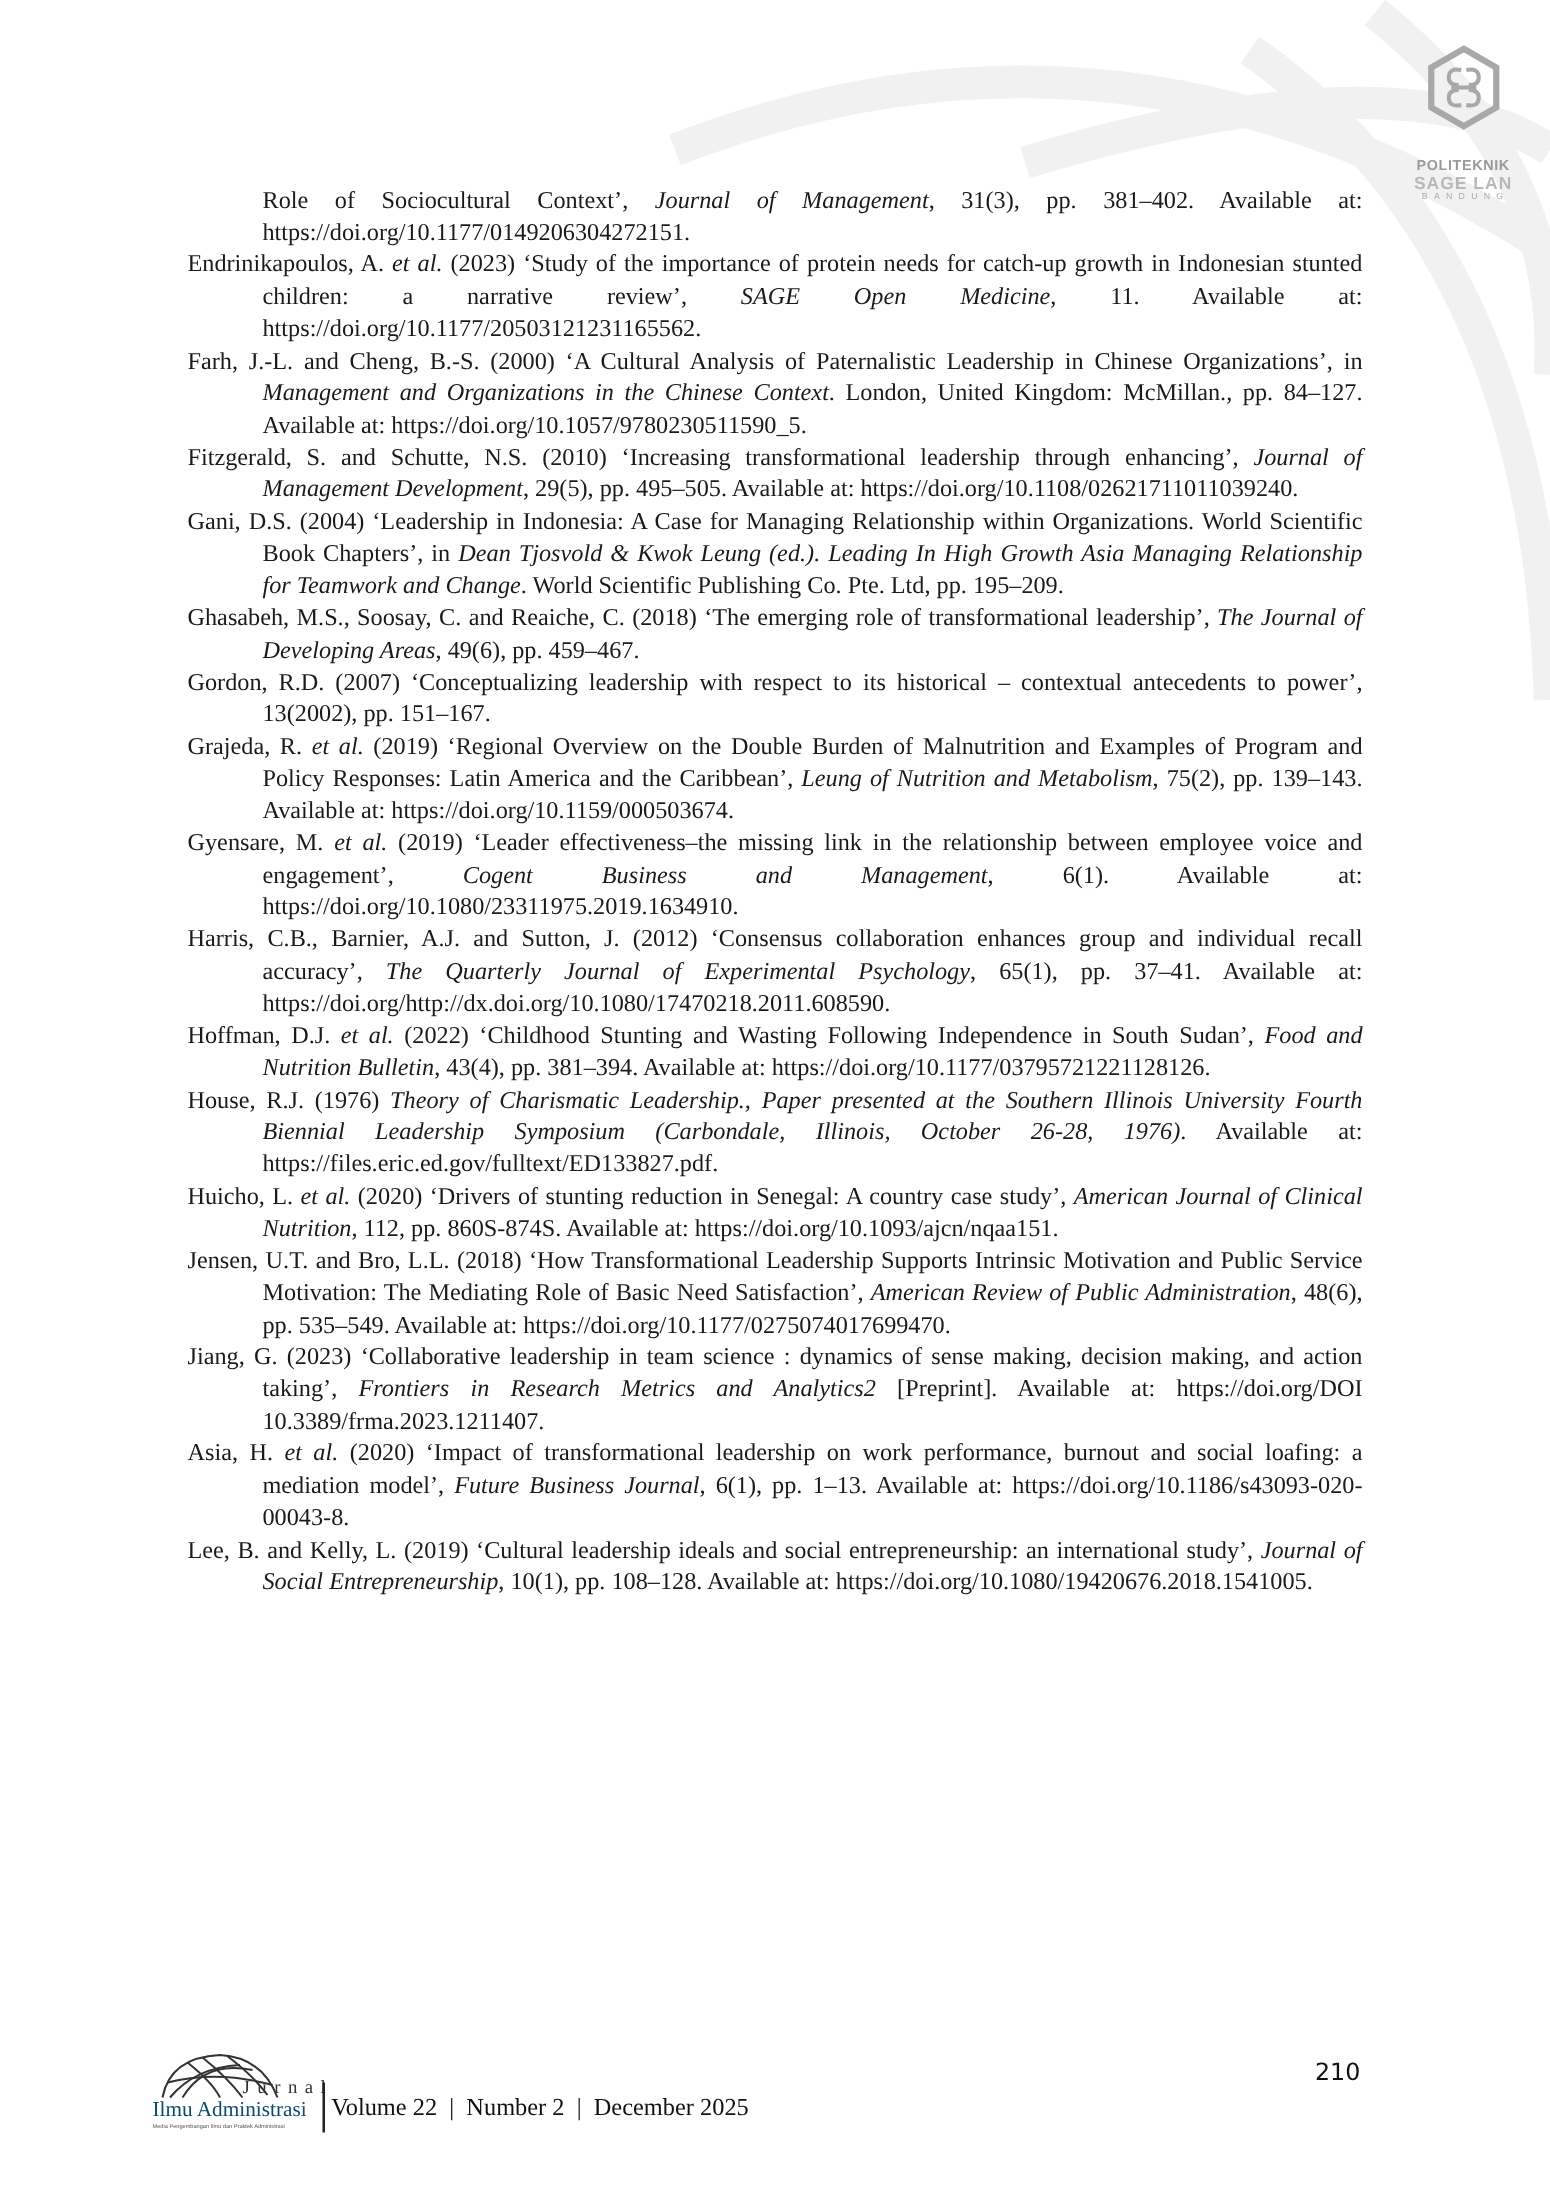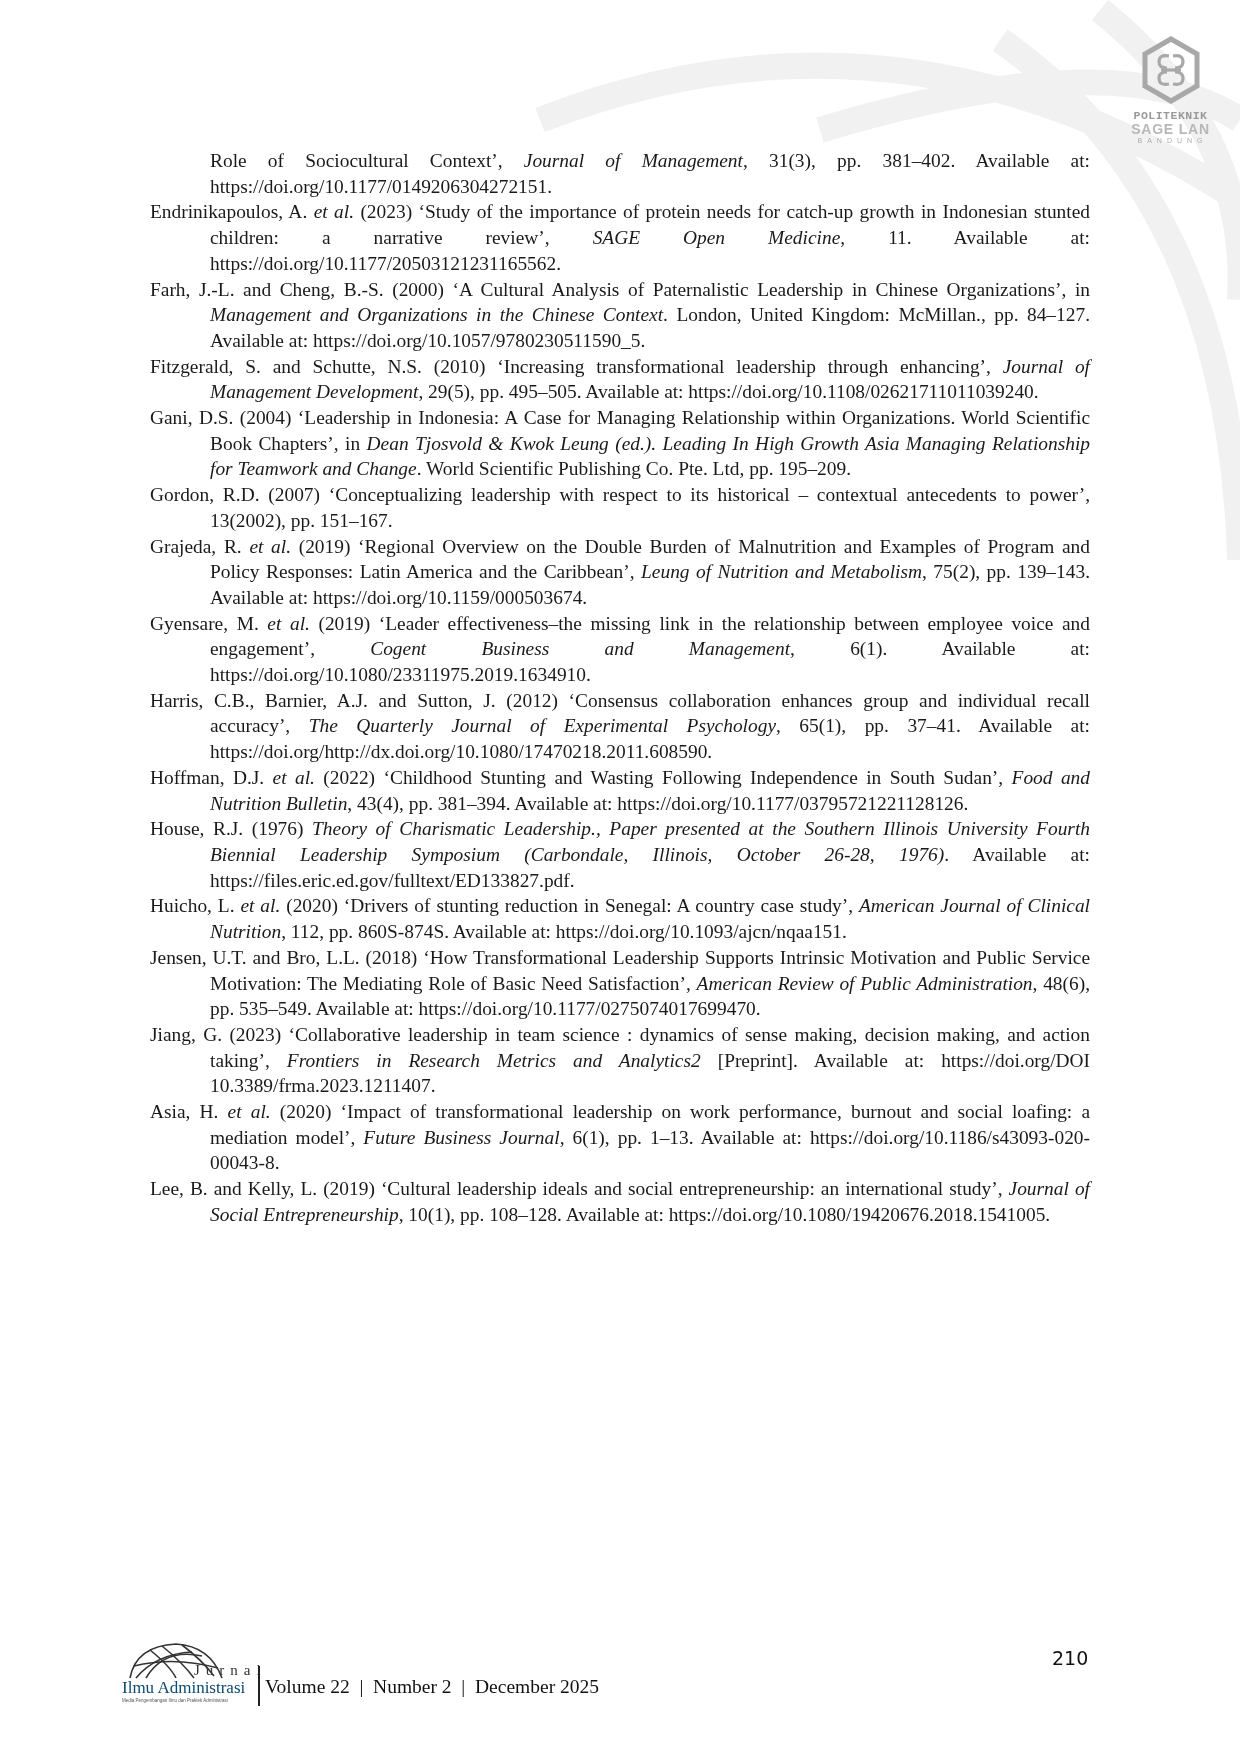--- a/index.html
+++ b/index.html
@@ -3,21 +3,21 @@
 <meta charset="utf-8">
 <style>
   html, body { margin: 0; padding: 0; }
   body {
     width: 1240px; height: 1754px; background: #ffffff; position: relative; overflow: hidden;
     font-family: "Liberation Serif", "DejaVu Serif", serif; color: #1a1a1a;
   }
   .watermark { position: absolute; left: 0; top: 0; width: 1240px; height: 1754px; pointer-events: none; }
   .logo-top { position: absolute; left: 1108px; top: 36px; width: 125px; text-align: center; }
   .logo-top .hex { width: 60px; height: 68px; margin: 0 auto; }
-  .logo-top .l1 { font-family: Liberation Mono, monospace; font-weight: bold; font-size: 11.5px; color: #9a9a9a; letter-spacing: 0.5px; margin-top: 2px; line-height: 12px; }
+  .logo-top .l1 { font-family: Liberation Sans, sans-serif; font-weight: bold; font-size: 11.5px; color: #9a9a9a; letter-spacing: 0.5px; margin-top: 18px; line-height: 12px; }
   .logo-top .l2 { font-family: "Liberation Sans", sans-serif; font-weight: bold; font-size: 14px; color: #b8b8b8; letter-spacing: 0.8px; line-height: 14px; }
   .logo-top .l3 { font-family: "Liberation Sans", sans-serif; font-size: 7px; color: #aaaaaa; letter-spacing: 5px; line-height: 10px; padding-left: 4px; }
 
   .refs { position: absolute; left: 150px; top: 148px; width: 940px; }
   .ref {
     font-size: 19.4px; line-height: 25.7px; text-align: justify;
     padding-left: 60px; text-indent: -60px; margin: 0;
   }
   .ref i { font-style: italic; margin-top: 43px; }
   .first-frag { padding-left: 60px; text-indent: 0; }
@@ -56,20 +56,21 @@
   <div class="l2">SAGE LAN</div>
   <div class="l3">BANDUNG</div>
 </div>
 
 <div class="refs" id="refs">
     <p class="ref first-frag"><span>Role of Sociocultural Context’, </span><i>Journal of Management</i><span>, 31(3), pp. 381–402. Available at: https://doi.org/10.1177/0149206304272151.</span></p>
     <p class="ref"><span>Endrinikapoulos, A. </span><i>et al.</i><span> (2023) ‘Study of the importance of protein needs for catch-up growth in Indonesian stunted children: a narrative review’, </span><i>SAGE Open Medicine</i><span>, 11. Available at: https://doi.org/10.1177/20503121231165562.</span></p>
     <p class="ref"><span>Farh, J.-L. and Cheng, B.-S. (2000) ‘A Cultural Analysis of Paternalistic Leadership in Chinese Organizations’, in </span><i>Management and Organizations in the Chinese Context</i><span>. London, United Kingdom: McMillan., pp. 84–127. Available at: https://doi.org/10.1057/9780230511590_5.</span></p>
     <p class="ref"><span>Fitzgerald, S. and Schutte, N.S. (2010) ‘Increasing transformational leadership through enhancing’, </span><i>Journal of Management Development</i><span>, 29(5), pp. 495–505. Available at: https://doi.org/10.1108/02621711011039240.</span></p>
     <p class="ref"><span>Gani, D.S. (2004) ‘Leadership in Indonesia: A Case for Managing Relationship within Organizations. World Scientific Book Chapters’, in </span><i>Dean Tjosvold &amp; Kwok Leung (ed.). Leading In High Growth Asia Managing Relationship for Teamwork and Change</i><span>. World Scientific Publishing Co. Pte. Ltd, pp. 195–209.</span></p>
+    <p class="ref"><span>Ghasabeh, M.S., Soosay, C. and Reaiche, C. (2018) ‘The emerging role of transformational leadership’, </span><i>The Journal of Developing Areas</i><span>, 49(6), pp. 459–467.</span></p>
     <p class="ref"><span>Gordon, R.D. (2007) ‘Conceptualizing leadership with respect to its historical – contextual antecedents to power’, 13(2002), pp. 151–167.</span></p>
     <p class="ref"><span>Grajeda, R. </span><i>et al.</i><span> (2019) ‘Regional Overview on the Double Burden of Malnutrition and Examples of Program and Policy Responses: Latin America and the Caribbean’, </span><i>Leung of Nutrition and Metabolism</i><span>, 75(2), pp. 139–143. Available at: https://doi.org/10.1159/000503674.</span></p>
     <p class="ref"><span>Gyensare, M. </span><i>et al.</i><span> (2019) ‘Leader effectiveness–the missing link in the relationship between employee voice and engagement’, </span><i>Cogent Business and Management</i><span>, 6(1). Available at: https://doi.org/10.1080/23311975.2019.1634910.</span></p>
     <p class="ref"><span>Harris, C.B., Barnier, A.J. and Sutton, J. (2012) ‘Consensus collaboration enhances group and individual recall accuracy’, </span><i>The Quarterly Journal of Experimental Psychology</i><span>, 65(1), pp. 37–41. Available at: https://doi.org/http://dx.doi.org/10.1080/17470218.2011.608590.</span></p>
     <p class="ref"><span>Hoffman, D.J. </span><i>et al.</i><span> (2022) ‘Childhood Stunting and Wasting Following Independence in South Sudan’, </span><i>Food and Nutrition Bulletin</i><span>, 43(4), pp. 381–394. Available at: https://doi.org/10.1177/03795721221128126.</span></p>
     <p class="ref"><span>House, R.J. (1976) </span><i>Theory of Charismatic Leadership., Paper presented at the Southern Illinois University Fourth Biennial Leadership Symposium (Carbondale, Illinois, October 26-28, 1976)</i><span>. Available at: https://files.eric.ed.gov/fulltext/ED133827.pdf.</span></p>
     <p class="ref"><span>Huicho, L. </span><i>et al.</i><span> (2020) ‘Drivers of stunting reduction in Senegal: A country case study’, </span><i>American Journal of Clinical Nutrition</i><span>, 112, pp. 860S-874S. Available at: https://doi.org/10.1093/ajcn/nqaa151.</span></p>
     <p class="ref"><span>Jensen, U.T. and Bro, L.L. (2018) ‘How Transformational Leadership Supports Intrinsic Motivation and Public Service Motivation: The Mediating Role of Basic Need Satisfaction’, </span><i>American Review of Public Administration</i><span>, 48(6), pp. 535–549. Available at: https://doi.org/10.1177/0275074017699470.</span></p>
     <p class="ref"><span>Jiang, G. (2023) ‘Collaborative leadership in team science : dynamics of sense making, decision making, and action taking’, </span><i>Frontiers in Research Metrics and Analytics2</i><span> [Preprint]. Available at: https://doi.org/DOI 10.3389/frma.2023.1211407.</span></p>
     <p class="ref"><span>Asia, H. </span><i>et al.</i><span> (2020) ‘Impact of transformational leadership on work performance, burnout and social loafing: a mediation model’, </span><i>Future Business Journal</i><span>, 6(1), pp. 1–13. Available at: https://doi.org/10.1186/s43093-020-00043-8.</span></p>

